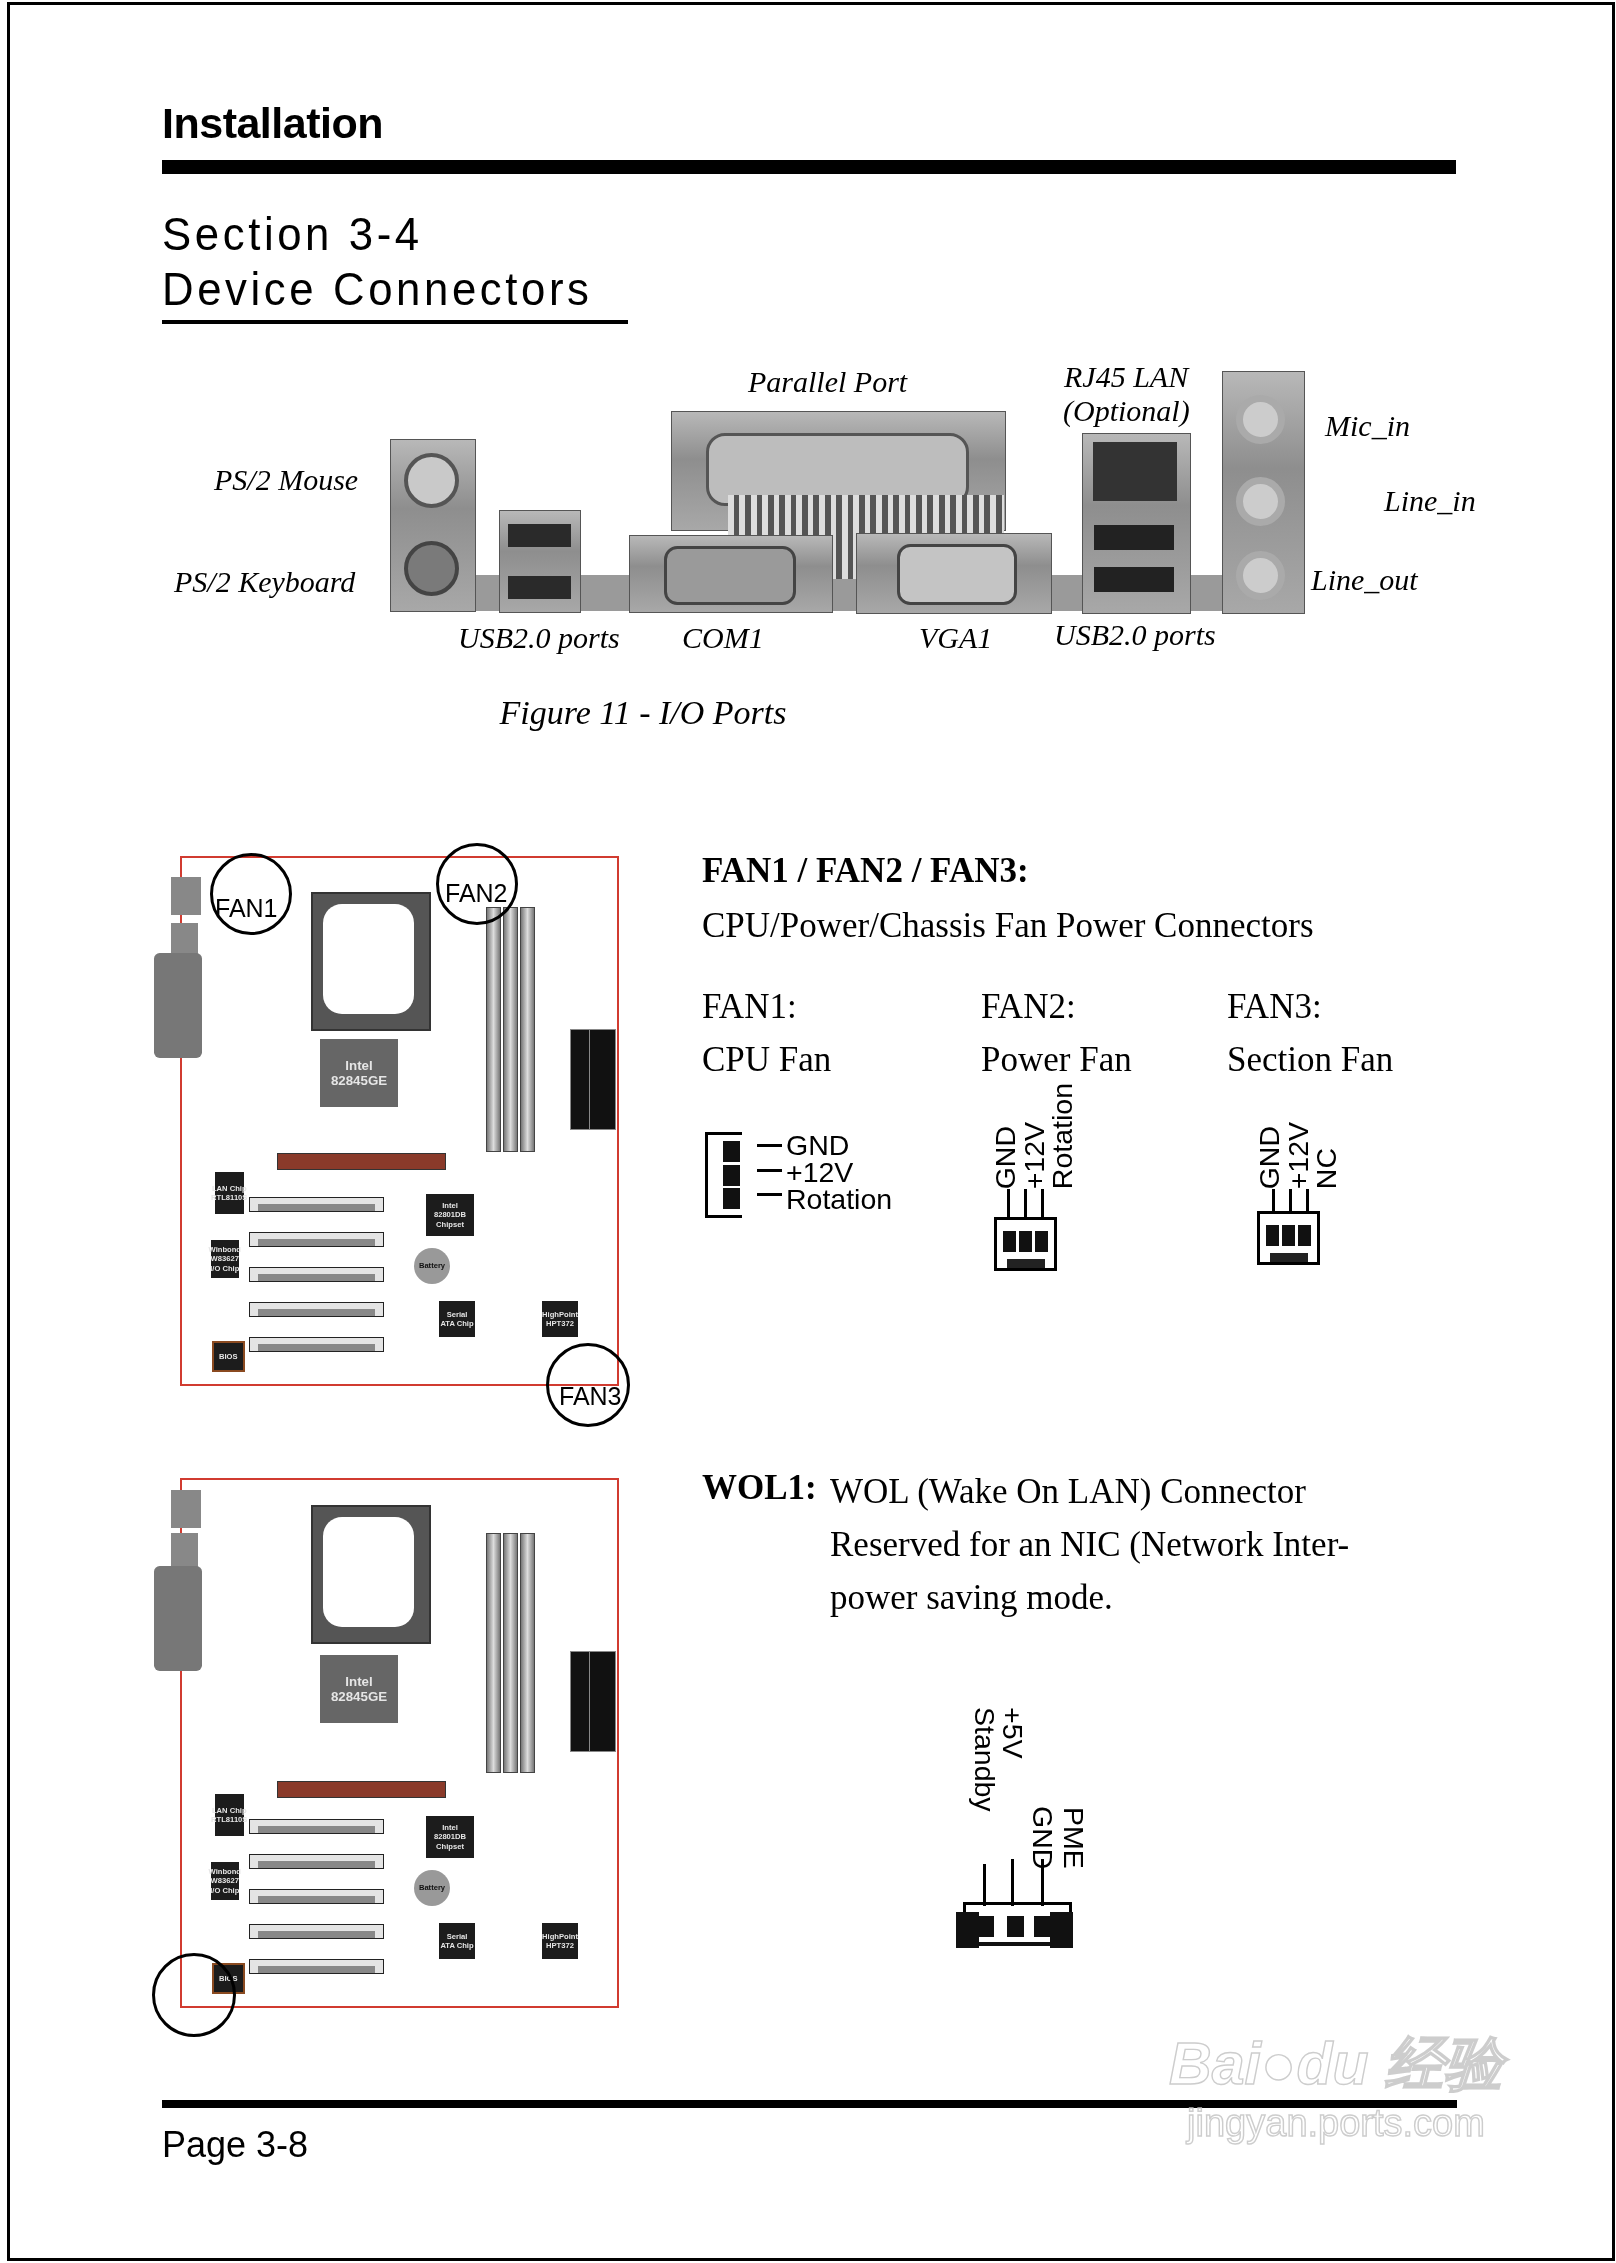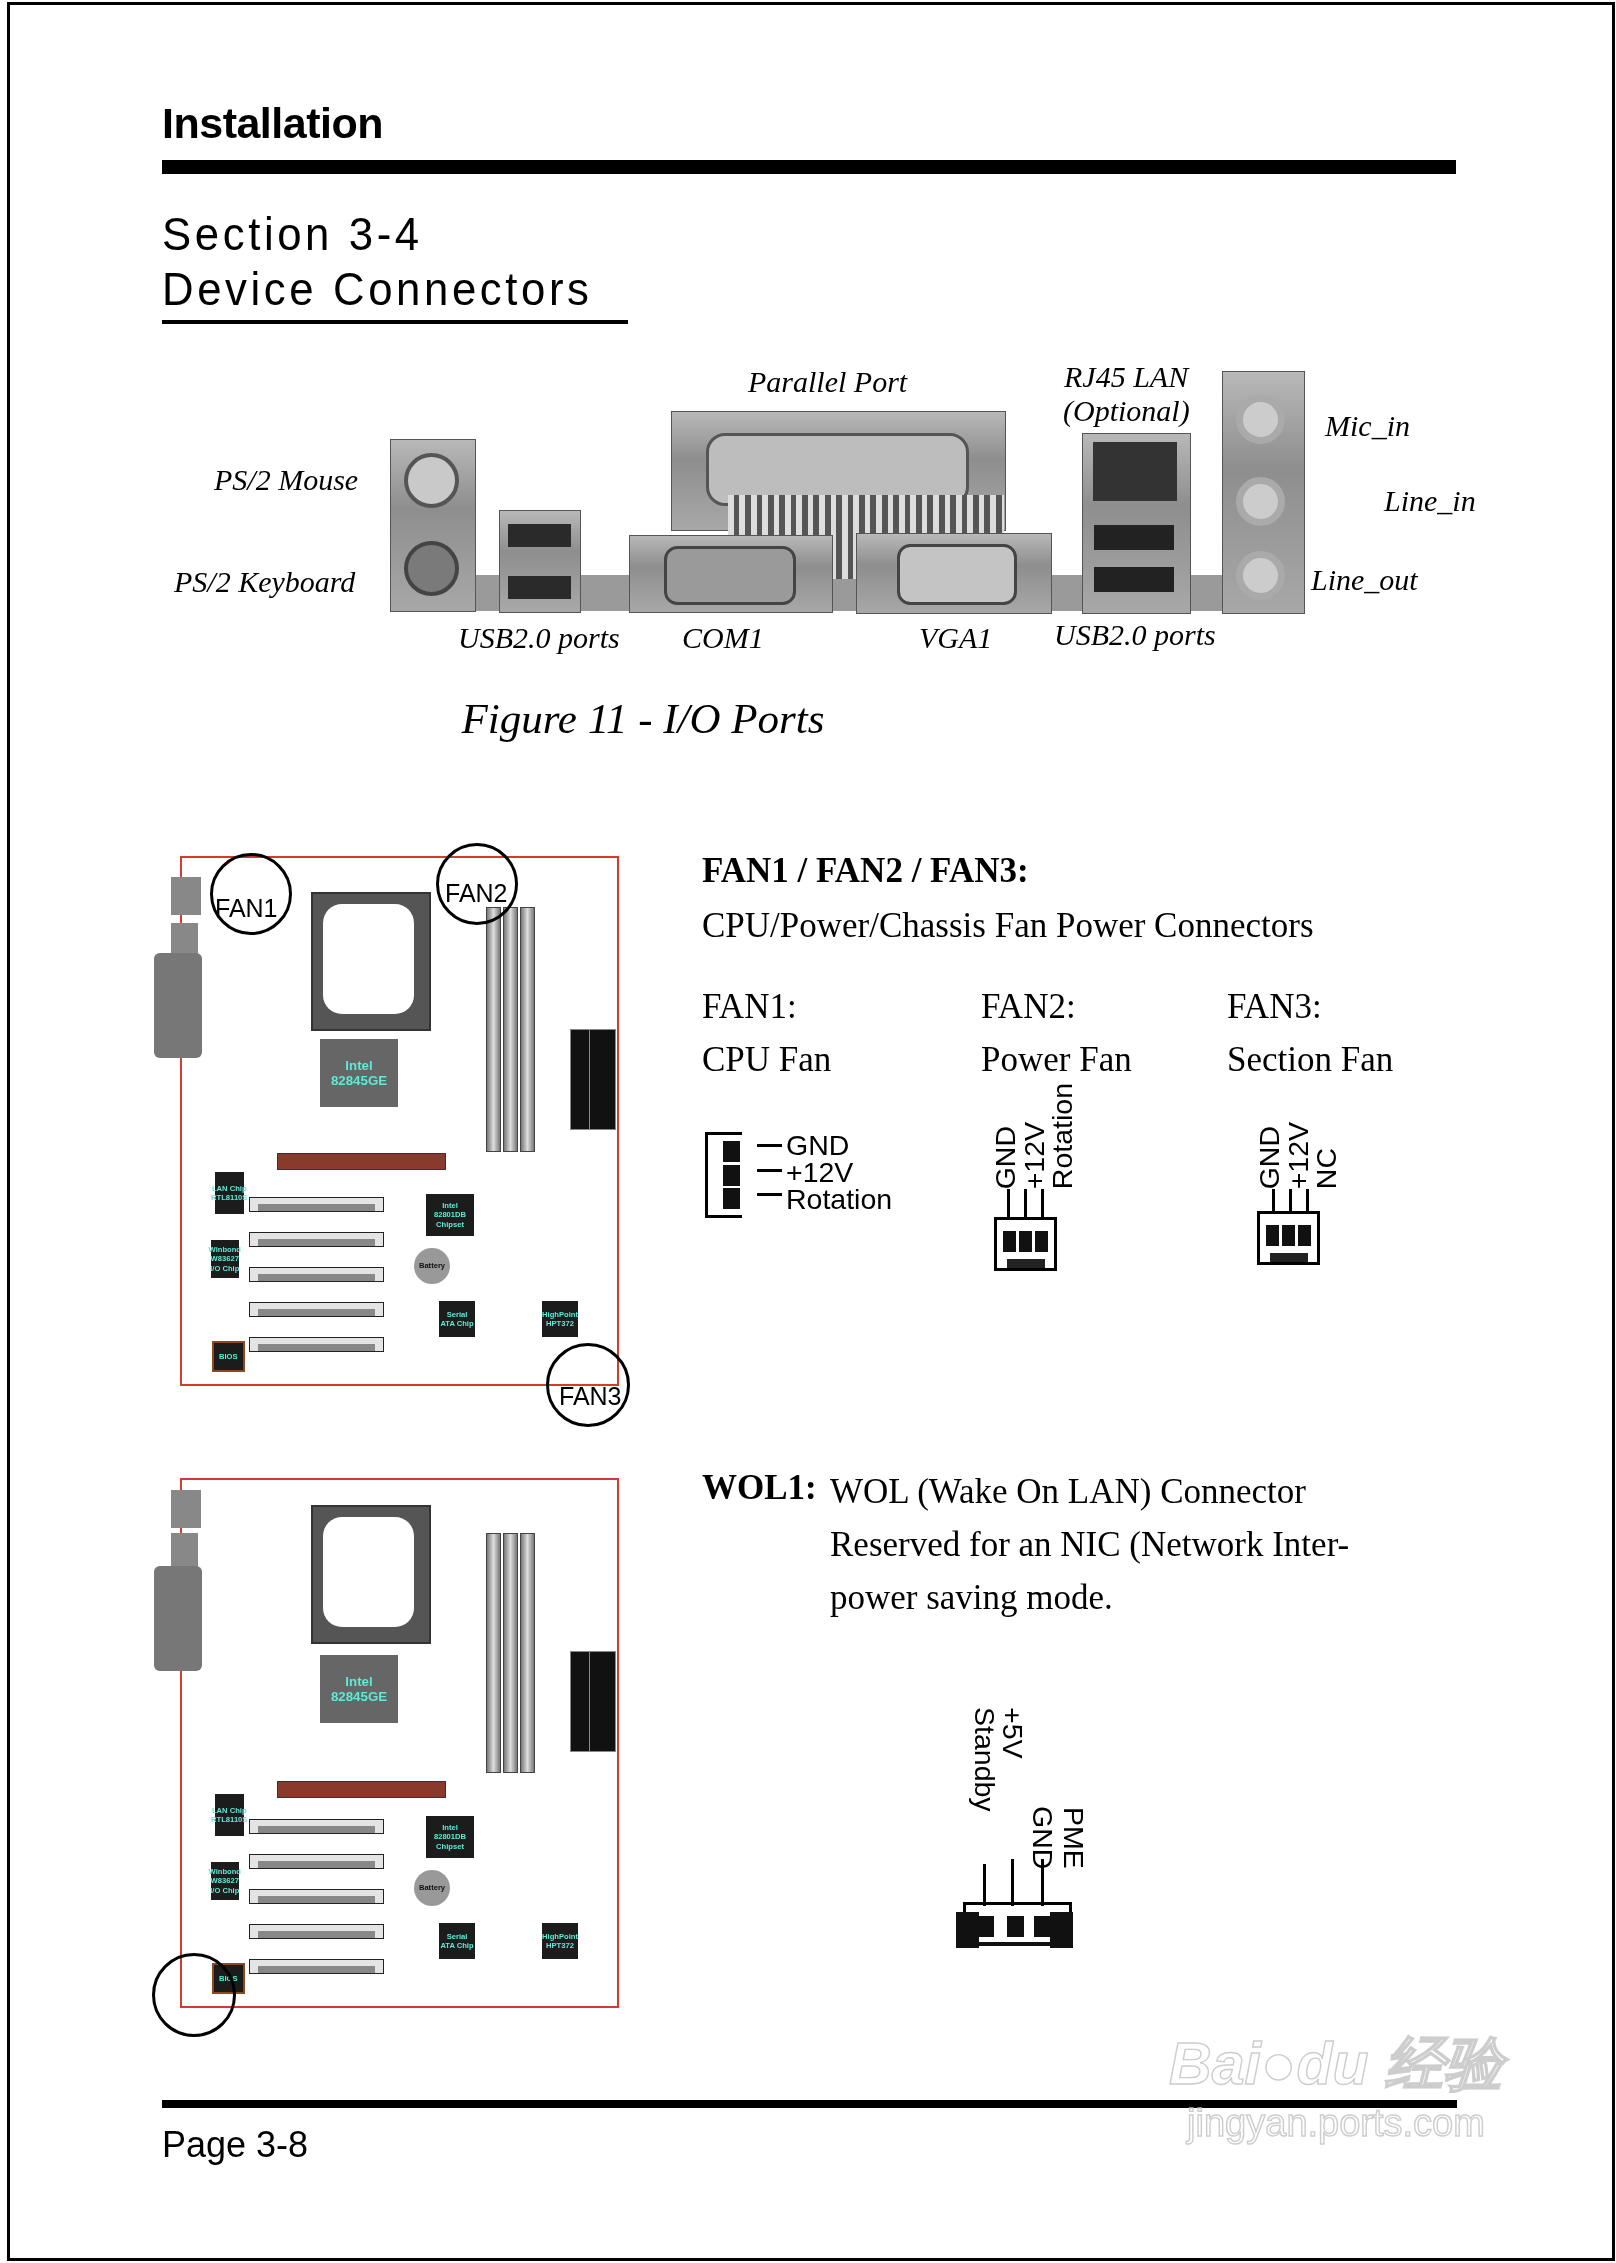--- a/index.html
+++ b/index.html
@@ -12,25 +12,25 @@
   .header-title { left:162px; top:99px; font-size:43px; font-weight:bold; letter-spacing:-0.5px; }
   .header-rule { left:162px; top:160px; width:1294px; height:14.3px; background:#000; }
   .section-line { left:162px; font-size:46px; letter-spacing:3.8px; transform:scaleX(0.95); transform-origin:left; }
   .section-underline { left:162px; top:320px; width:466px; height:3.8px; background:#000; }
 
   
   .io-label { font-size:30px; font-style:italic; white-space:nowrap; }
   .io-img { background:linear-gradient(180deg,#b8b8b8,#8e8e8e 40%,#a8a8a8); border:1px solid #555; }
   .hole { position:absolute; border-radius:50%; background:#3a3a3a; }
 
-  .caption { left:0; width:1286px; top:694px; text-align:center; font-size:43px; font-style:italic; }
+  .caption { left:0; width:1286px; top:694px; text-align:center; font-size:34px; font-style:italic; }
 
   
   .board { border:2.9px solid #d13b30; background:#fff; }
-  .chip { position:absolute; background:#1c1c1c; color:#5eead4; font-family:"Liberation Sans", sans-serif; font-size:7.6px; font-weight:bold; text-align:center; line-height:9.5px; display:flex; align-items:center; justify-content:center; }
+  .chip { position:absolute; background:#1c1c1c; color:#e5e5e5; font-family:"Liberation Sans", sans-serif; font-size:7.6px; font-weight:bold; text-align:center; line-height:9.5px; display:flex; align-items:center; justify-content:center; }
   .slot { position:absolute; background:#e4e4e4; border:1.9px solid #222; }
   .slot::after { content:""; position:absolute; left:7.6px; right:7.6px; top:5.7px; height:7.6px; background:#888; }
   .dimm { position:absolute; width:13.3px; background:linear-gradient(90deg,#777,#ddd,#777); border:1px solid #444; }
   .ide { position:absolute; width:25px; background:#111; border:1.9px solid #888; }
   .circle { position:absolute; border:3.8px solid #000; border-radius:50%; }
   .circle-label { position:absolute; font-family:"Liberation Sans", sans-serif; font-size:25px; }
 
   .body-text { font-size:35px; line-height:53px; }
   .pin-label { font-family:"Liberation Sans", sans-serif; font-size:28.5px; line-height:27px; }
   .vert { writing-mode:vertical-rl; transform:rotate(180deg); font-family:"Liberation Sans", sans-serif; font-size:28.5px; line-height:28.5px; }

